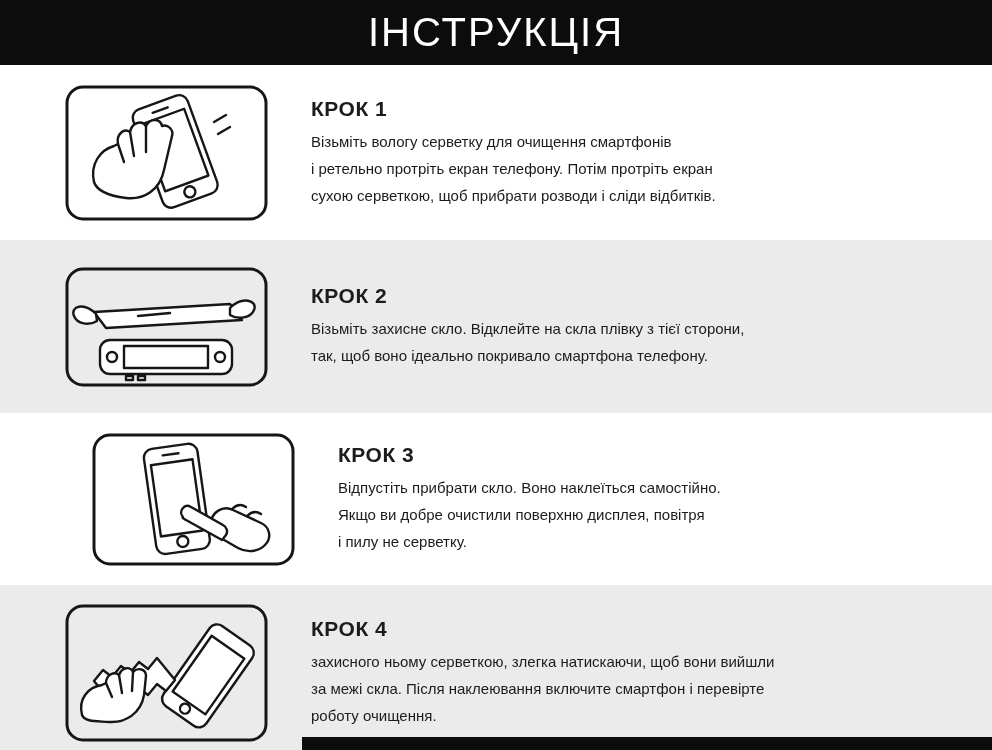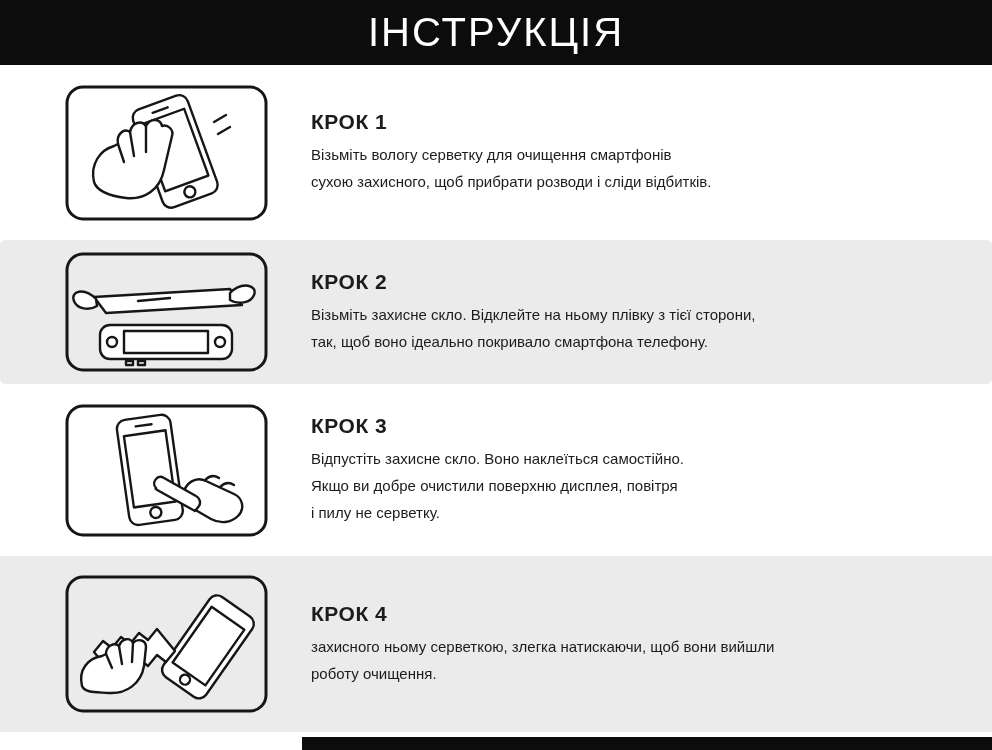--- a/index.html
+++ b/index.html
@@ -16,22 +16,22 @@
     height: 65px; background: #0c0c0c;
     display: flex; align-items: center; justify-content: center;
   }
   .header-title {
     color: #ffffff; font-size: 40px; font-weight: 400; letter-spacing: 2px;
   }
 
   .step { display: flex; align-items: center; width: 100%; }
   .step.alt { background: #ebebeb; }
   .s1 { height: 175px; }
-  .s2 { height: 144px; border-radius: 6px; }
-  .s3 { height: 172px; }
+  .s2 { height: 173px; }
+  .s3 { height: 172px; padding-left: 27px; }
   .s4 { height: 176px; }
 
   .illus-wrap {
     flex: 0 0 205px; margin-left: 64px;
     display: flex; align-items: center; justify-content: center;
   }
   .text-col { margin-left: 42px; padding-right: 28px; }
   .step-title { font-size: 21px; font-weight: bold; margin: 0 0 7px 0; letter-spacing: .5px; }
   .step-line { font-size: 15px; line-height: 27px; white-space: nowrap; }
 
@@ -65,21 +65,22 @@
           </g>
           <path d="M150,38 l12,-7 M154,50 l12,-7" fill="none"></path>
           <path d="M30,98 C26,80 36,66 50,62 L54,60 C52,50 60,44 66,48 C68,38 78,36 82,42 C86,34 96,34 98,42 C104,40 110,46 108,52 L100,86 C96,106 80,116 62,114 C46,112 33,107 30,98 Z" fill="#fff"></path>
           <path d="M54,60 L60,78 M66,48 L70,72 M82,42 L82,68" fill="none"></path>
         </g>
       </svg>
     </div>
     <div class="text-col">
       <div class="step-title">КРОК 1</div>
       <div class="step-line">Візьміть вологу серветку для очищення смартфонів</div>
-      <div class="step-line">сухою захисного, щоб прибрати розводи і сліди відбитків.</div>
+      <div class="step-line">і ретельно протріть екран телефону. Потім протріть екран</div>
+      <div class="step-line">сухою серветкою, щоб прибрати розводи і сліди відбитків.</div>
     </div>
   </div>
 
   <div class="step s2 alt">
     <div class="illus-wrap">
       <svg viewBox="0 0 205 122" width="205" height="122">
         <g fill="none" stroke="#161616" stroke-width="3" stroke-linecap="round" stroke-linejoin="round">
           <rect x="3" y="3" width="199" height="116" rx="16"></rect>
         </g>
         <g stroke="#161616" stroke-width="2.4" stroke-linecap="round" stroke-linejoin="round">
@@ -91,21 +92,21 @@
           <rect x="60" y="80" width="84" height="22" fill="#fff"></rect>
           <circle cx="48" cy="91" r="5" fill="#fff"></circle>
           <circle cx="156" cy="91" r="5" fill="#fff"></circle>
           <rect x="62" y="110" width="7" height="4" fill="#fff"></rect>
           <rect x="74" y="110" width="7" height="4" fill="#fff"></rect>
         </g>
       </svg>
     </div>
     <div class="text-col">
       <div class="step-title">КРОК 2</div>
-      <div class="step-line">Візьміть захисне скло. Відклейте на ньому плівку з тієї сторони,</div>
+      <div class="step-line">Візьміть захисне скло. Відклейте на скла плівку з тієї сторони,</div>
       <div class="step-line">так, щоб воно ідеально покривало смартфона телефону.</div>
     </div>
   </div>
 
   <div class="step s3">
     <div class="illus-wrap">
       <svg viewBox="0 0 205 135" width="205" height="135">
         <g fill="none" stroke="#161616" stroke-width="3" stroke-linecap="round" stroke-linejoin="round">
           <rect x="3" y="3" width="199" height="129" rx="16"></rect>
         </g>
@@ -117,21 +118,21 @@
             <line x1="78" y1="22" x2="94" y2="22"></line>
           </g>
           <path d="M120,92 C120,80 132,73 142,78 L170,91 C179,95 181,106 174,113 C167,120 156,121 147,116 L128,105 C122,102 120,97 120,92 Z" fill="#fff"></path>
           <path d="M141,77 q7,-7 14,-2 M156,84 q7,-7 14,-2" fill="none"></path>
           <path d="M92,85 C87,80 93,71 100,75 L132,93 C136,95 137,100 135,103 L131,108 L95,88 C92,86 91,86 92,85 Z" fill="#fff"></path>
         </g>
       </svg>
     </div>
     <div class="text-col">
       <div class="step-title">КРОК 3</div>
-      <div class="step-line">Відпустіть захисне скло. Воно наклеїться самостійно.</div>
+      <div class="step-line">Відпустіть прибрати скло. Воно наклеїться самостійно.</div>
       <div class="step-line">Якщо ви добре очистили поверхню дисплея, повітря</div>
       <div class="step-line">і пилу не серветку.</div>
     </div>
   </div>
 
   <div class="step s4 alt">
     <div class="illus-wrap">
       <svg viewBox="0 0 205 140" width="205" height="140">
         <g fill="none" stroke="#161616" stroke-width="3" stroke-linecap="round" stroke-linejoin="round">
           <rect x="3" y="3" width="199" height="134" rx="16"></rect>
@@ -144,19 +145,20 @@
           </g>
           <path d="M30,78 L39,67 48,74 57,63 66,70 75,59 84,66 93,55 L111,77 L102,88 93,81 84,92 75,85 66,96 57,89 48,100 Z" fill="#fff"></path>
           <path d="M18,112 C14,96 24,84 38,82 L42,80 C42,72 50,68 55,72 C58,64 66,63 69,69 C74,64 82,66 82,73 L80,92 C77,110 62,120 45,119 C32,118 21,119 18,112 Z" fill="#fff"></path>
           <path d="M42,80 L48,94 M55,72 L58,90 M69,69 L68,88" fill="none"></path>
         </g>
       </svg>
     </div>
     <div class="text-col">
       <div class="step-title">КРОК 4</div>
       <div class="step-line">захисного ньому серветкою, злегка натискаючи, щоб вони вийшли</div>
+      <div class="step-line">за межі скла. Після наклеювання включите смартфон і перевірте</div>
       <div class="step-line">роботу очищення.</div>
     </div>
   </div>
 
   <div class="footer-bar"></div>
 
 </div>
 
 </body></html>

